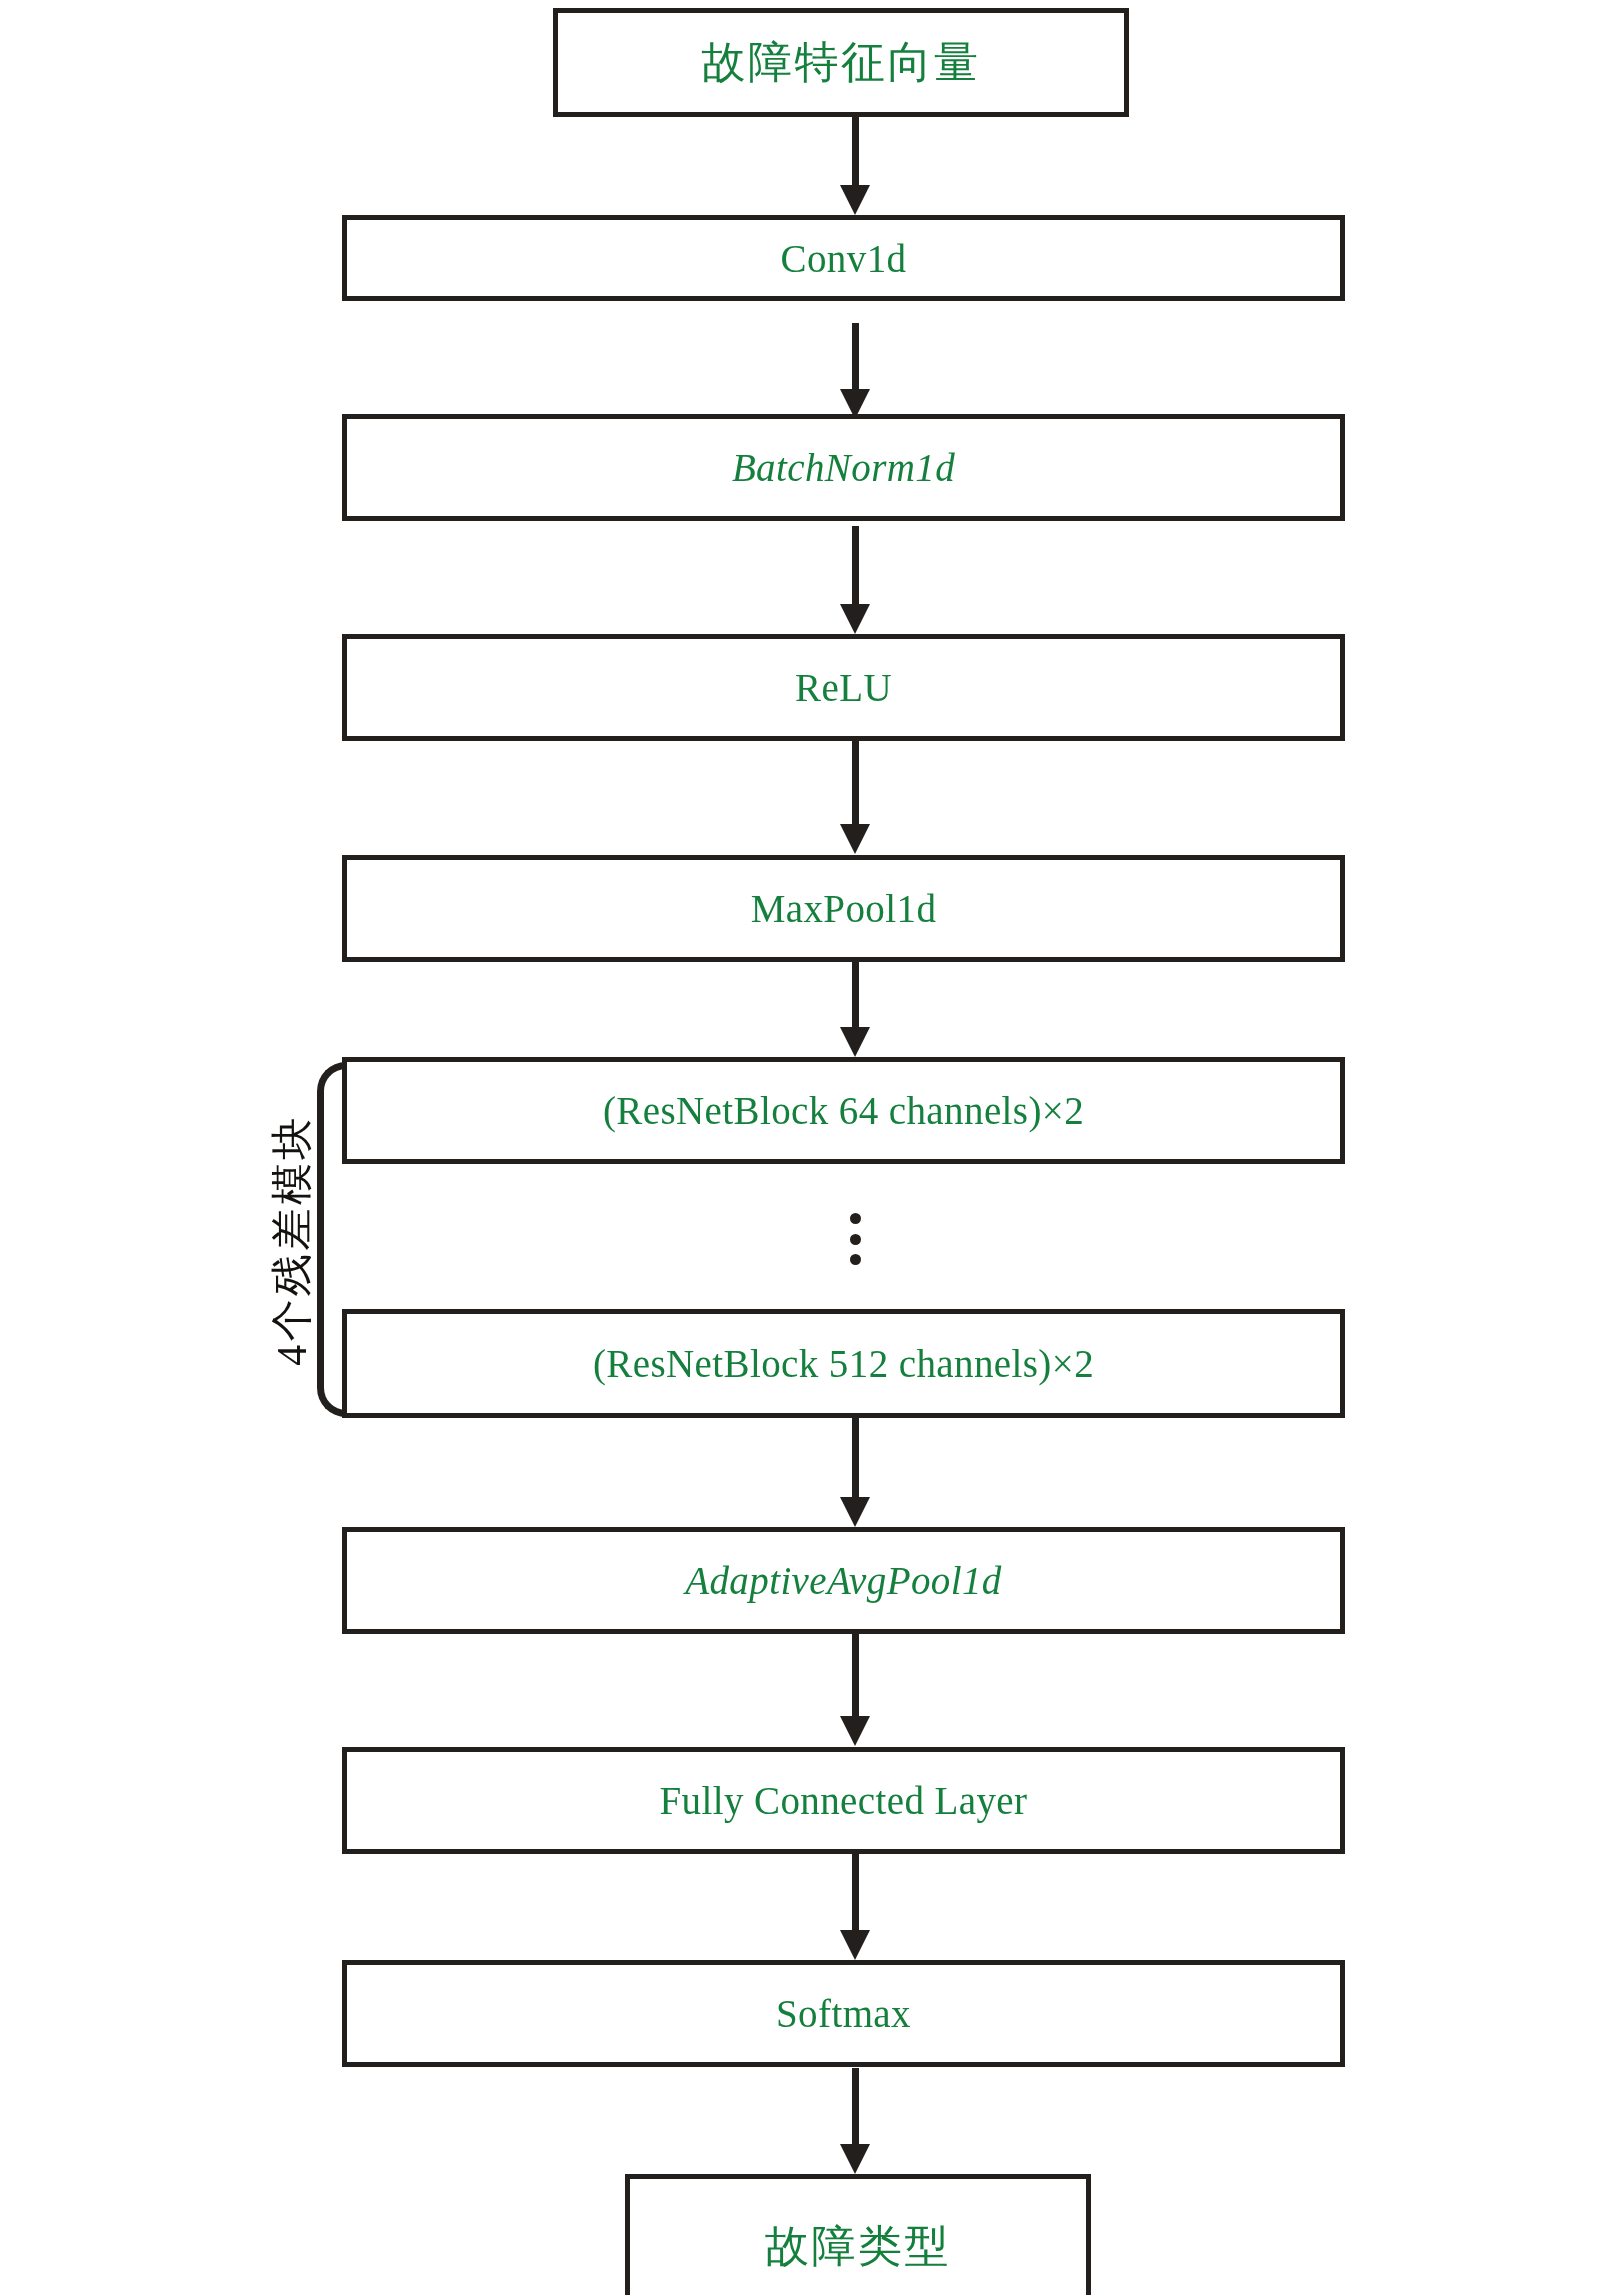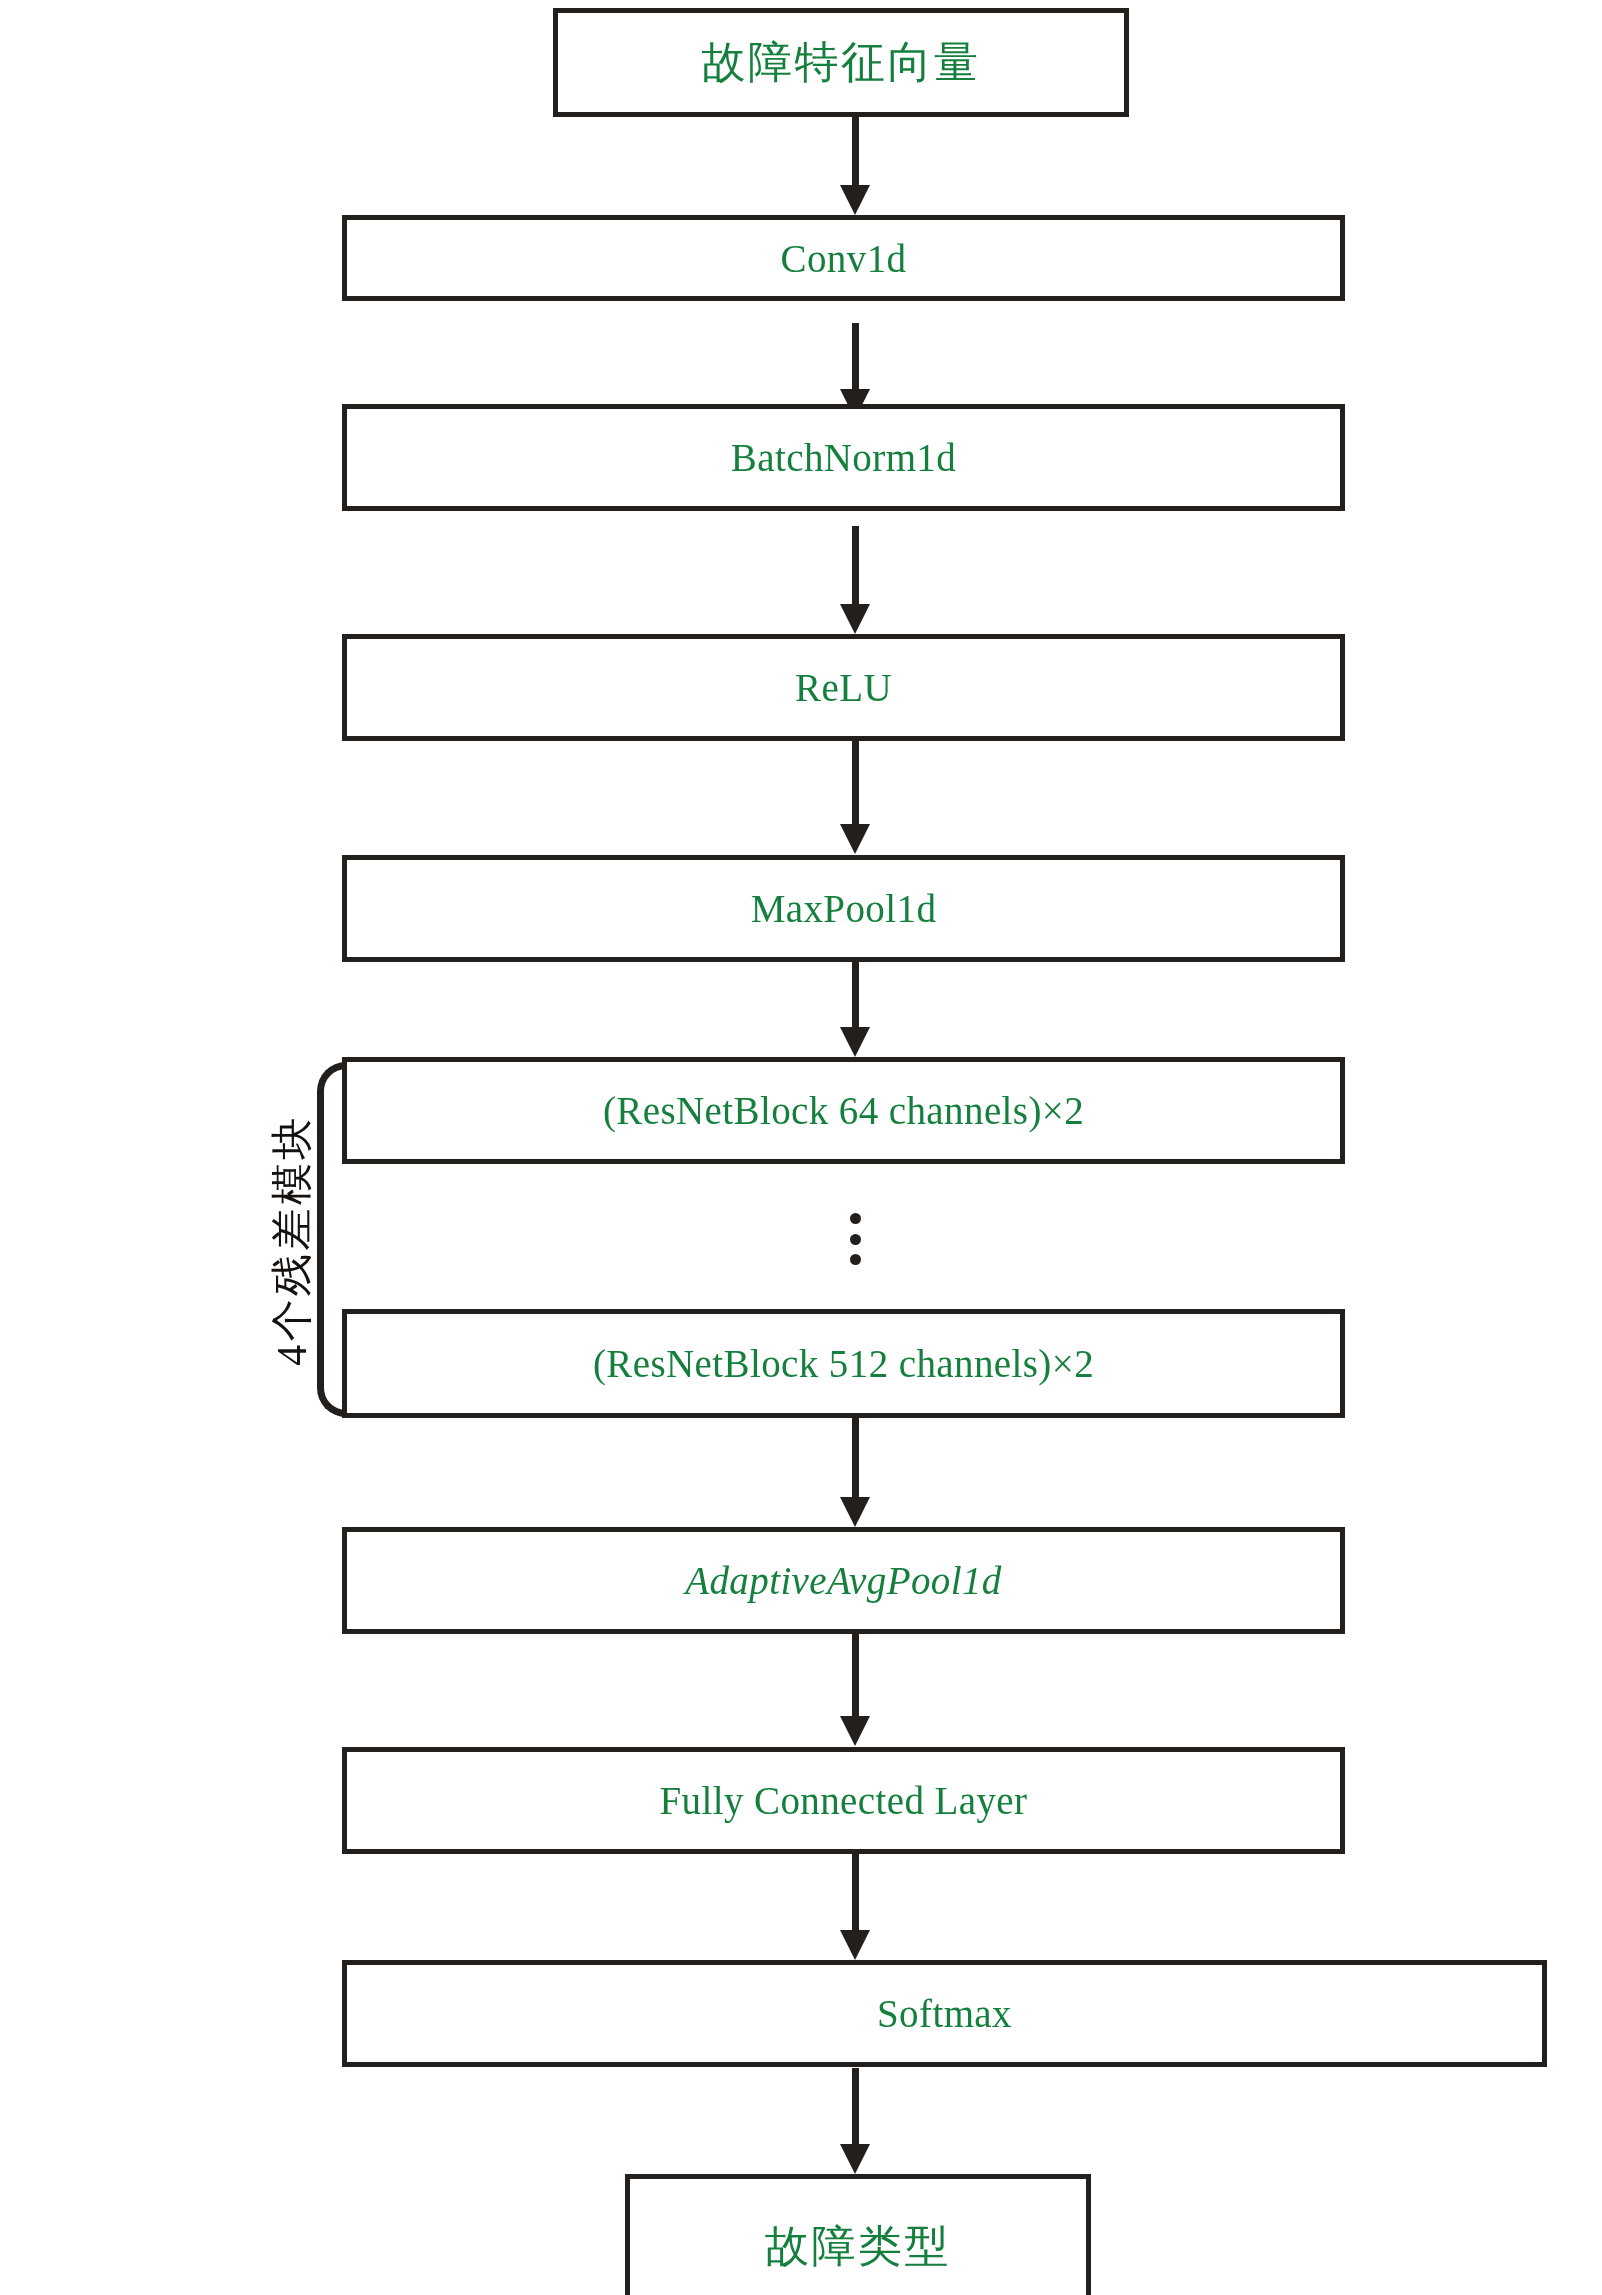--- a/index.html
+++ b/index.html
@@ -111,21 +111,21 @@
 
   <div class="node" style="left:342px; top:215px; width:1003px; height:86px;">
     <span class="node-label">Conv1d</span>
   </div>
 
   <div class="arrow" style="left:855px; top:323px; height:96px;">
     <div class="shaft" style="height:66px;"></div>
     <div class="head" style="top:66px;"></div>
   </div>
 
-  <div class="node" style="left:342px; top:404px; width:1003px; height:107px;">
+  <div class="node" style="left:342px; top:414px; width:1003px; height:107px;font-style:italic;">
     <span class="node-label">BatchNorm1d</span>
   </div>
 
   <div class="arrow" style="left:855px; top:526px; height:108px;">
     <div class="shaft" style="height:78px;"></div>
     <div class="head" style="top:78px;"></div>
   </div>
 
   <div class="node" style="left:342px; top:634px; width:1003px; height:107px;">
     <span class="node-label">ReLU</span>
@@ -178,21 +178,21 @@
 
   <div class="node" style="left:342px; top:1747px; width:1003px; height:107px;">
     <span class="node-label">Fully Connected Layer</span>
   </div>
 
   <div class="arrow" style="left:855px; top:1854px; height:106px;">
     <div class="shaft" style="height:76px;"></div>
     <div class="head" style="top:76px;"></div>
   </div>
 
-  <div class="node" style="left:342px; top:1960px; width:1205px; height:107px;">
+  <div class="node" style="left:342px; top:1960px; width:1003px; height:107px;">
     <span class="node-label">Softmax</span>
   </div>
 
   <div class="arrow" style="left:855px; top:2068px; height:106px;">
     <div class="shaft" style="height:76px;"></div>
     <div class="head" style="top:76px;"></div>
   </div>
 
   <div class="node cjk" style="left:625px; top:2174px; width:466px; height:146px;">
     <span class="node-label">故障类型</span>

